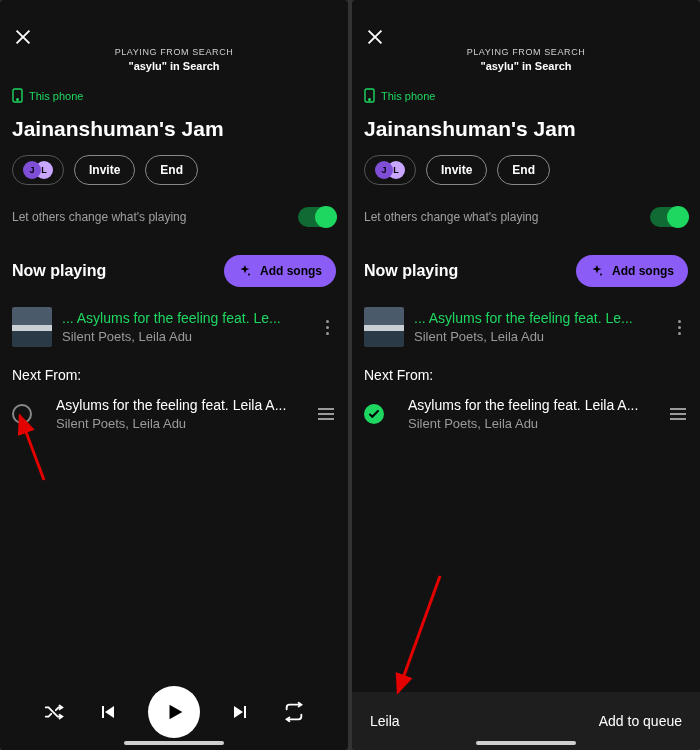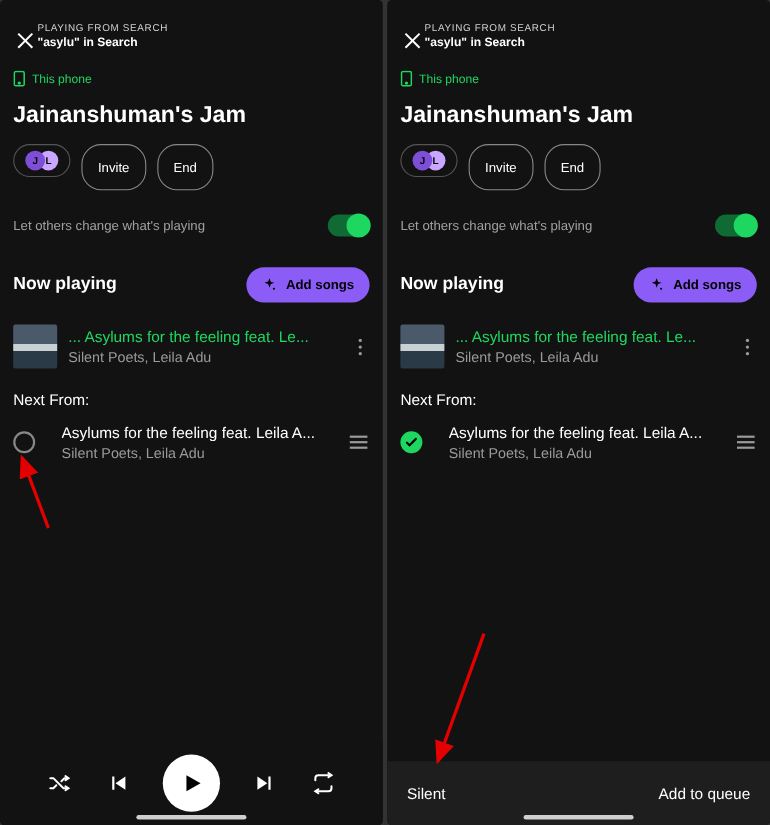--- a/index.html
+++ b/index.html
@@ -22,22 +22,23 @@
     display: flex; align-items: flex-start;
     padding-top: 10px;
   }
   .close {
     width: 22px; height: 22px;
     margin-top: 6px;
     cursor: pointer;
   }
   .close svg { width: 100%; height: 100%; }
   .header-center {
-    flex: 1; text-align: left;
+    flex: 1; text-align: center;
     padding-right: 22px;
+    margin-top: 27px;
   }
   .ctx1 { font-size: 9px; letter-spacing: 0.6px; color: #d0d0d0; }
   .ctx2 { font-size: 11px; font-weight: 700; color: #fff; margin-top: 3px; }
   .device-row {
     display: flex; align-items: center; gap: 6px;
     color: #1ed760; font-size: 11px;
     margin-top: 16px;
   }
   .device-icon { width: 11px; height: 15px; }
   .title {
@@ -56,22 +57,22 @@
   .av {
     width: 18px; height: 18px; border-radius: 50%;
     display: flex; align-items: center; justify-content: center;
     font-size: 9px; font-weight: 700; color: #000;
   }
   .av1 { background: #7e4fd6; margin-right: -6px; z-index: 2; }
   .av2 { background: #c9a6ff; }
   .pill-btn {
     border: 1px solid #888; border-radius: 18px;
     background: transparent; color: #fff;
-    font-size: 12px; font-weight: 400;
-    padding: 0 14px; height: 42px;
+    font-size: 12px; font-weight: 700;
+    padding: 0 14px; height: 30px;
     display: flex; align-items: center;
     cursor: pointer;
   }
   .toggle-row {
     display: flex; align-items: center; justify-content: space-between;
     margin-top: 22px;
   }
   .toggle-label { color: #a0a0a0; font-size: 12px; }
   .switch {
     position: relative; width: 38px; height: 20px;
@@ -382,21 +383,21 @@
         <div class="track-artist">Silent Poets, Leila Adu</div>
       </div>
       <div class="drag-handle">
           <span></span>
           <span></span>
           <span></span>
         </div>
     </div>
 
     <div class="action-bar">
-      <span>Silent</span>
+      <span>Leila</span>
       <span>Add to queue</span>
     </div>
     <div class="home-ind"></div>
 
     <div class="arrow" style="left:36px; top:570px;">
       <svg width="60" height="130">
           <defs>
             <marker id="ah2" markerWidth="8" markerHeight="8" refX="6" refY="3" orient="auto">
               <path d="M0,0 L7,3 L0,6 z" fill="#e20000"></path>
             </marker>

